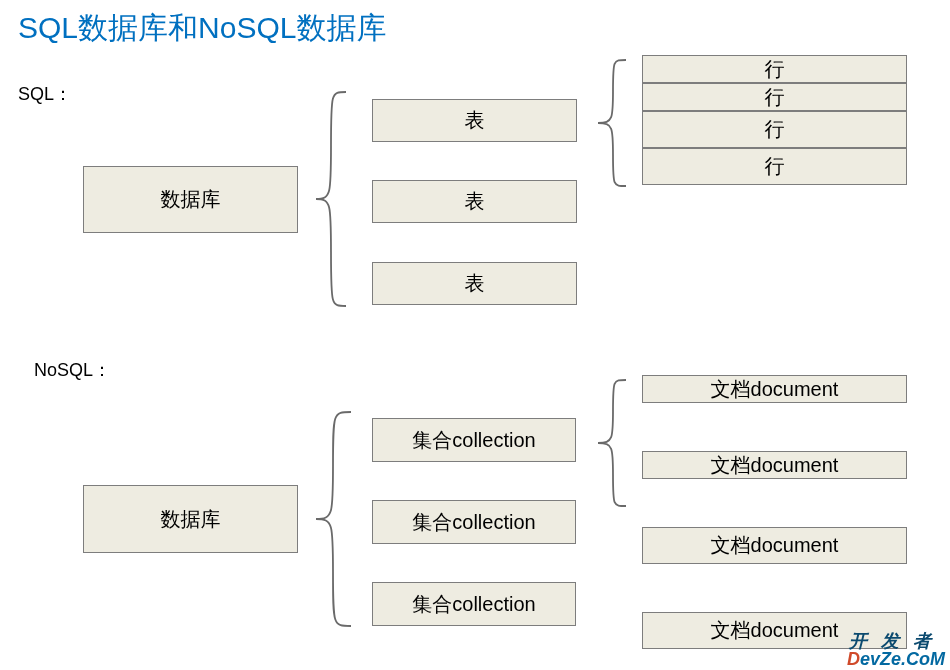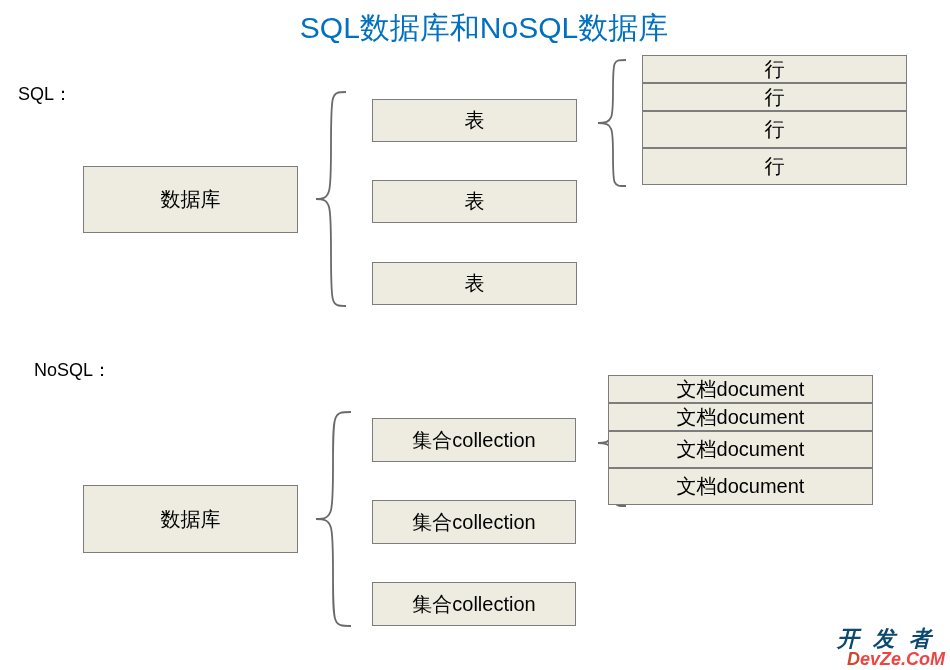--- a/index.html
+++ b/index.html
@@ -9,21 +9,20 @@
       background: #ffffff;
       font-family: "Microsoft YaHei", Arial, sans-serif;
       position: relative;
       overflow: hidden;
     }
     .title {
       color: #0070c0;
       font-size: 30px;
       font-weight: 400;
       padding: 8px 0 0 18px;
-      text-align: center;
     }
     .section-label {
       position: absolute;
       font-size: 18px;
       color: #000;
     }
     .box {
       position: absolute;
       border: 1px solid #7d7d7d;
       background: #eeece1;
@@ -54,32 +53,32 @@
     }
     .watermark {
       position: absolute;
       right: 5px;
       bottom: 2px;
       text-align: right;
       line-height: 1;
     }
     .wm-top {
       color: #0b4a6f;
-      font-size: 22px;
+      font-size: 18px;
       font-weight: bold;
       letter-spacing: 14px;
       font-style: italic;
     }
     .wm-bot {
       font-size: 18px;
       font-weight: bold;
       font-style: italic;
     }
     .wm-d { color: #d04a2a; }
-    .wm-rest { color: #ef4444; }
+    .wm-rest { color: #0369a1; }
   </style>
 </head>
 <body>
 
 <div class="title">SQL数据库和NoSQL数据库</div>
 
 <div class="section-label" style="left:18px; top:82px;">SQL：</div>
 
 <div class="box" style="left:83px; top:166px; width:215px; height:67px;">
   <span>数据库</span>
@@ -135,21 +134,21 @@
     <span>集合collection</span>
   </div>
 <div class="box" style="left:372px; top:582px; width:204px; height:44px;">
     <span>集合collection</span>
   </div>
 
 <svg class="brace" style="left:586px; top:378px;" width="50" height="130">
   <path d="M 40 2 C 27 2, 27 2, 27 33 C 27 60, 27 65, 12 65 C 27 65, 27 70, 27 97 C 27 128, 27 128, 40 128" stroke="#6a6a6a" stroke-width="1.8" fill="none"></path>
 </svg>
 
-<div class="row-stack" style="left:608px; top:375px;">
+<div class="row-stack" style="left:642px; top:375px;gap:48px;">
   <div class="row-box" style="width:265px; height:28px;">
       <span>文档document</span>
     </div>
   <div class="row-box" style="width:265px; height:28px;">
       <span>文档document</span>
     </div>
   <div class="row-box" style="width:265px; height:37px;">
       <span>文档document</span>
     </div>
   <div class="row-box" style="width:265px; height:37px;">

